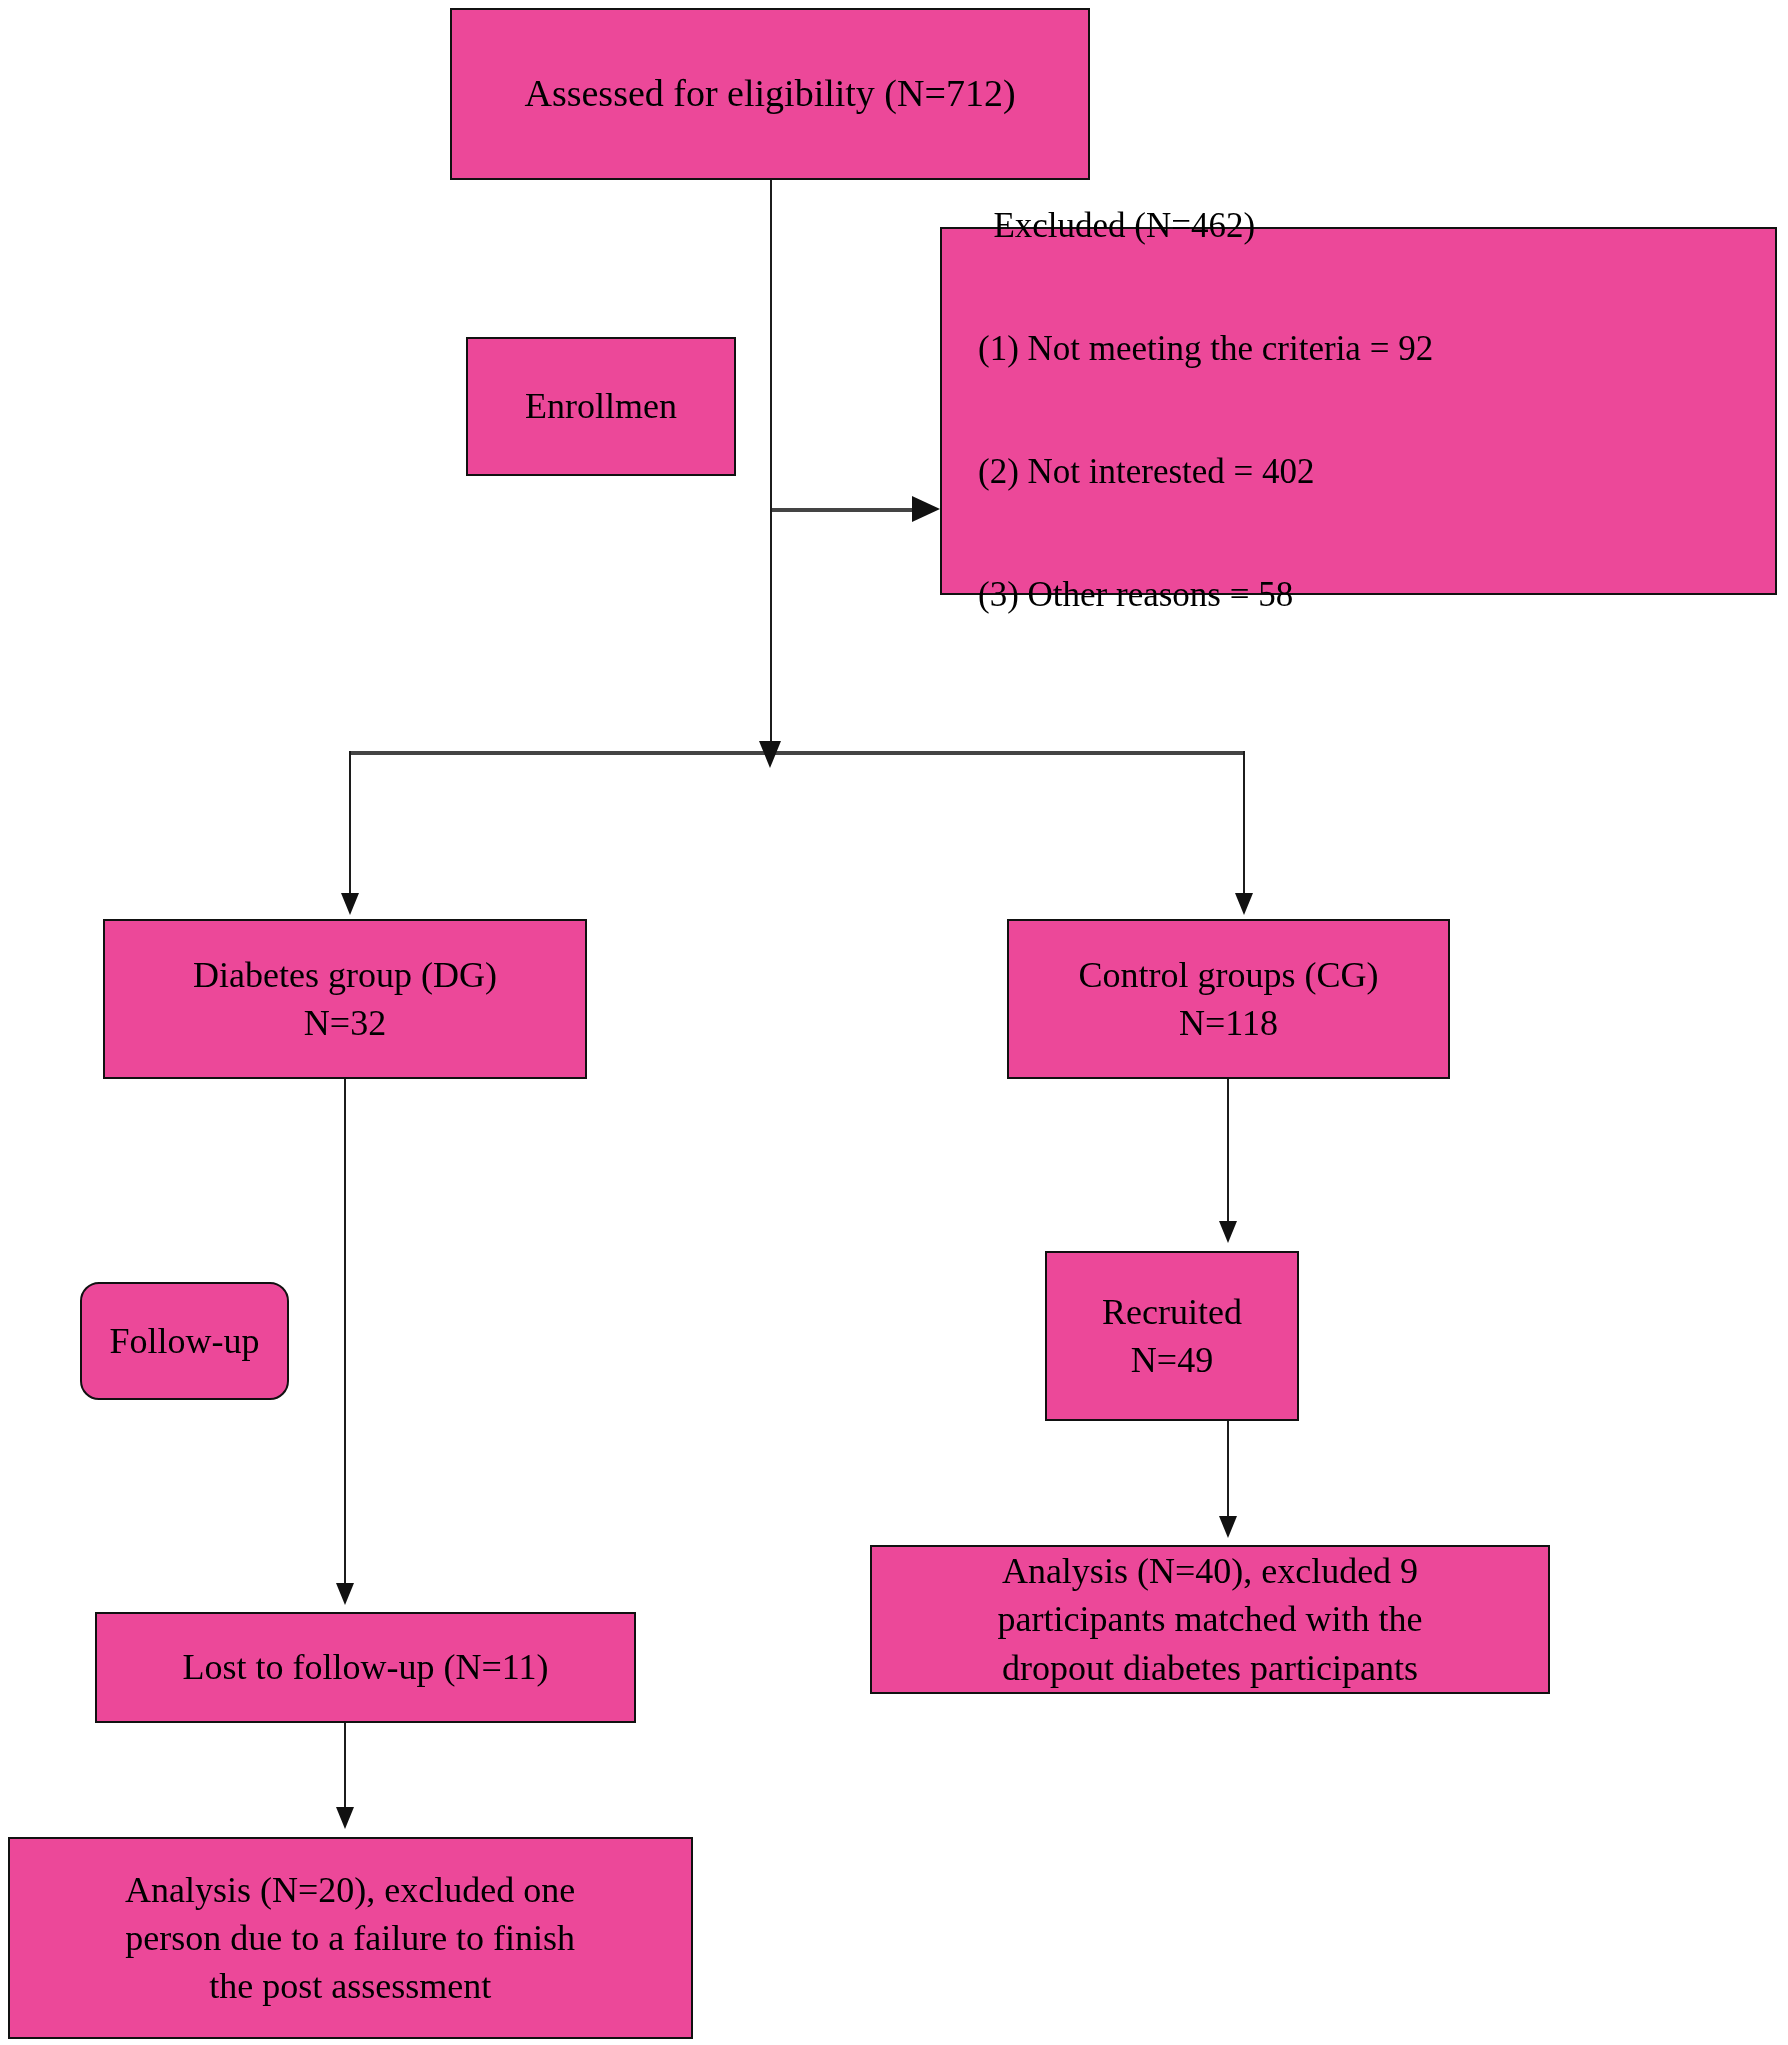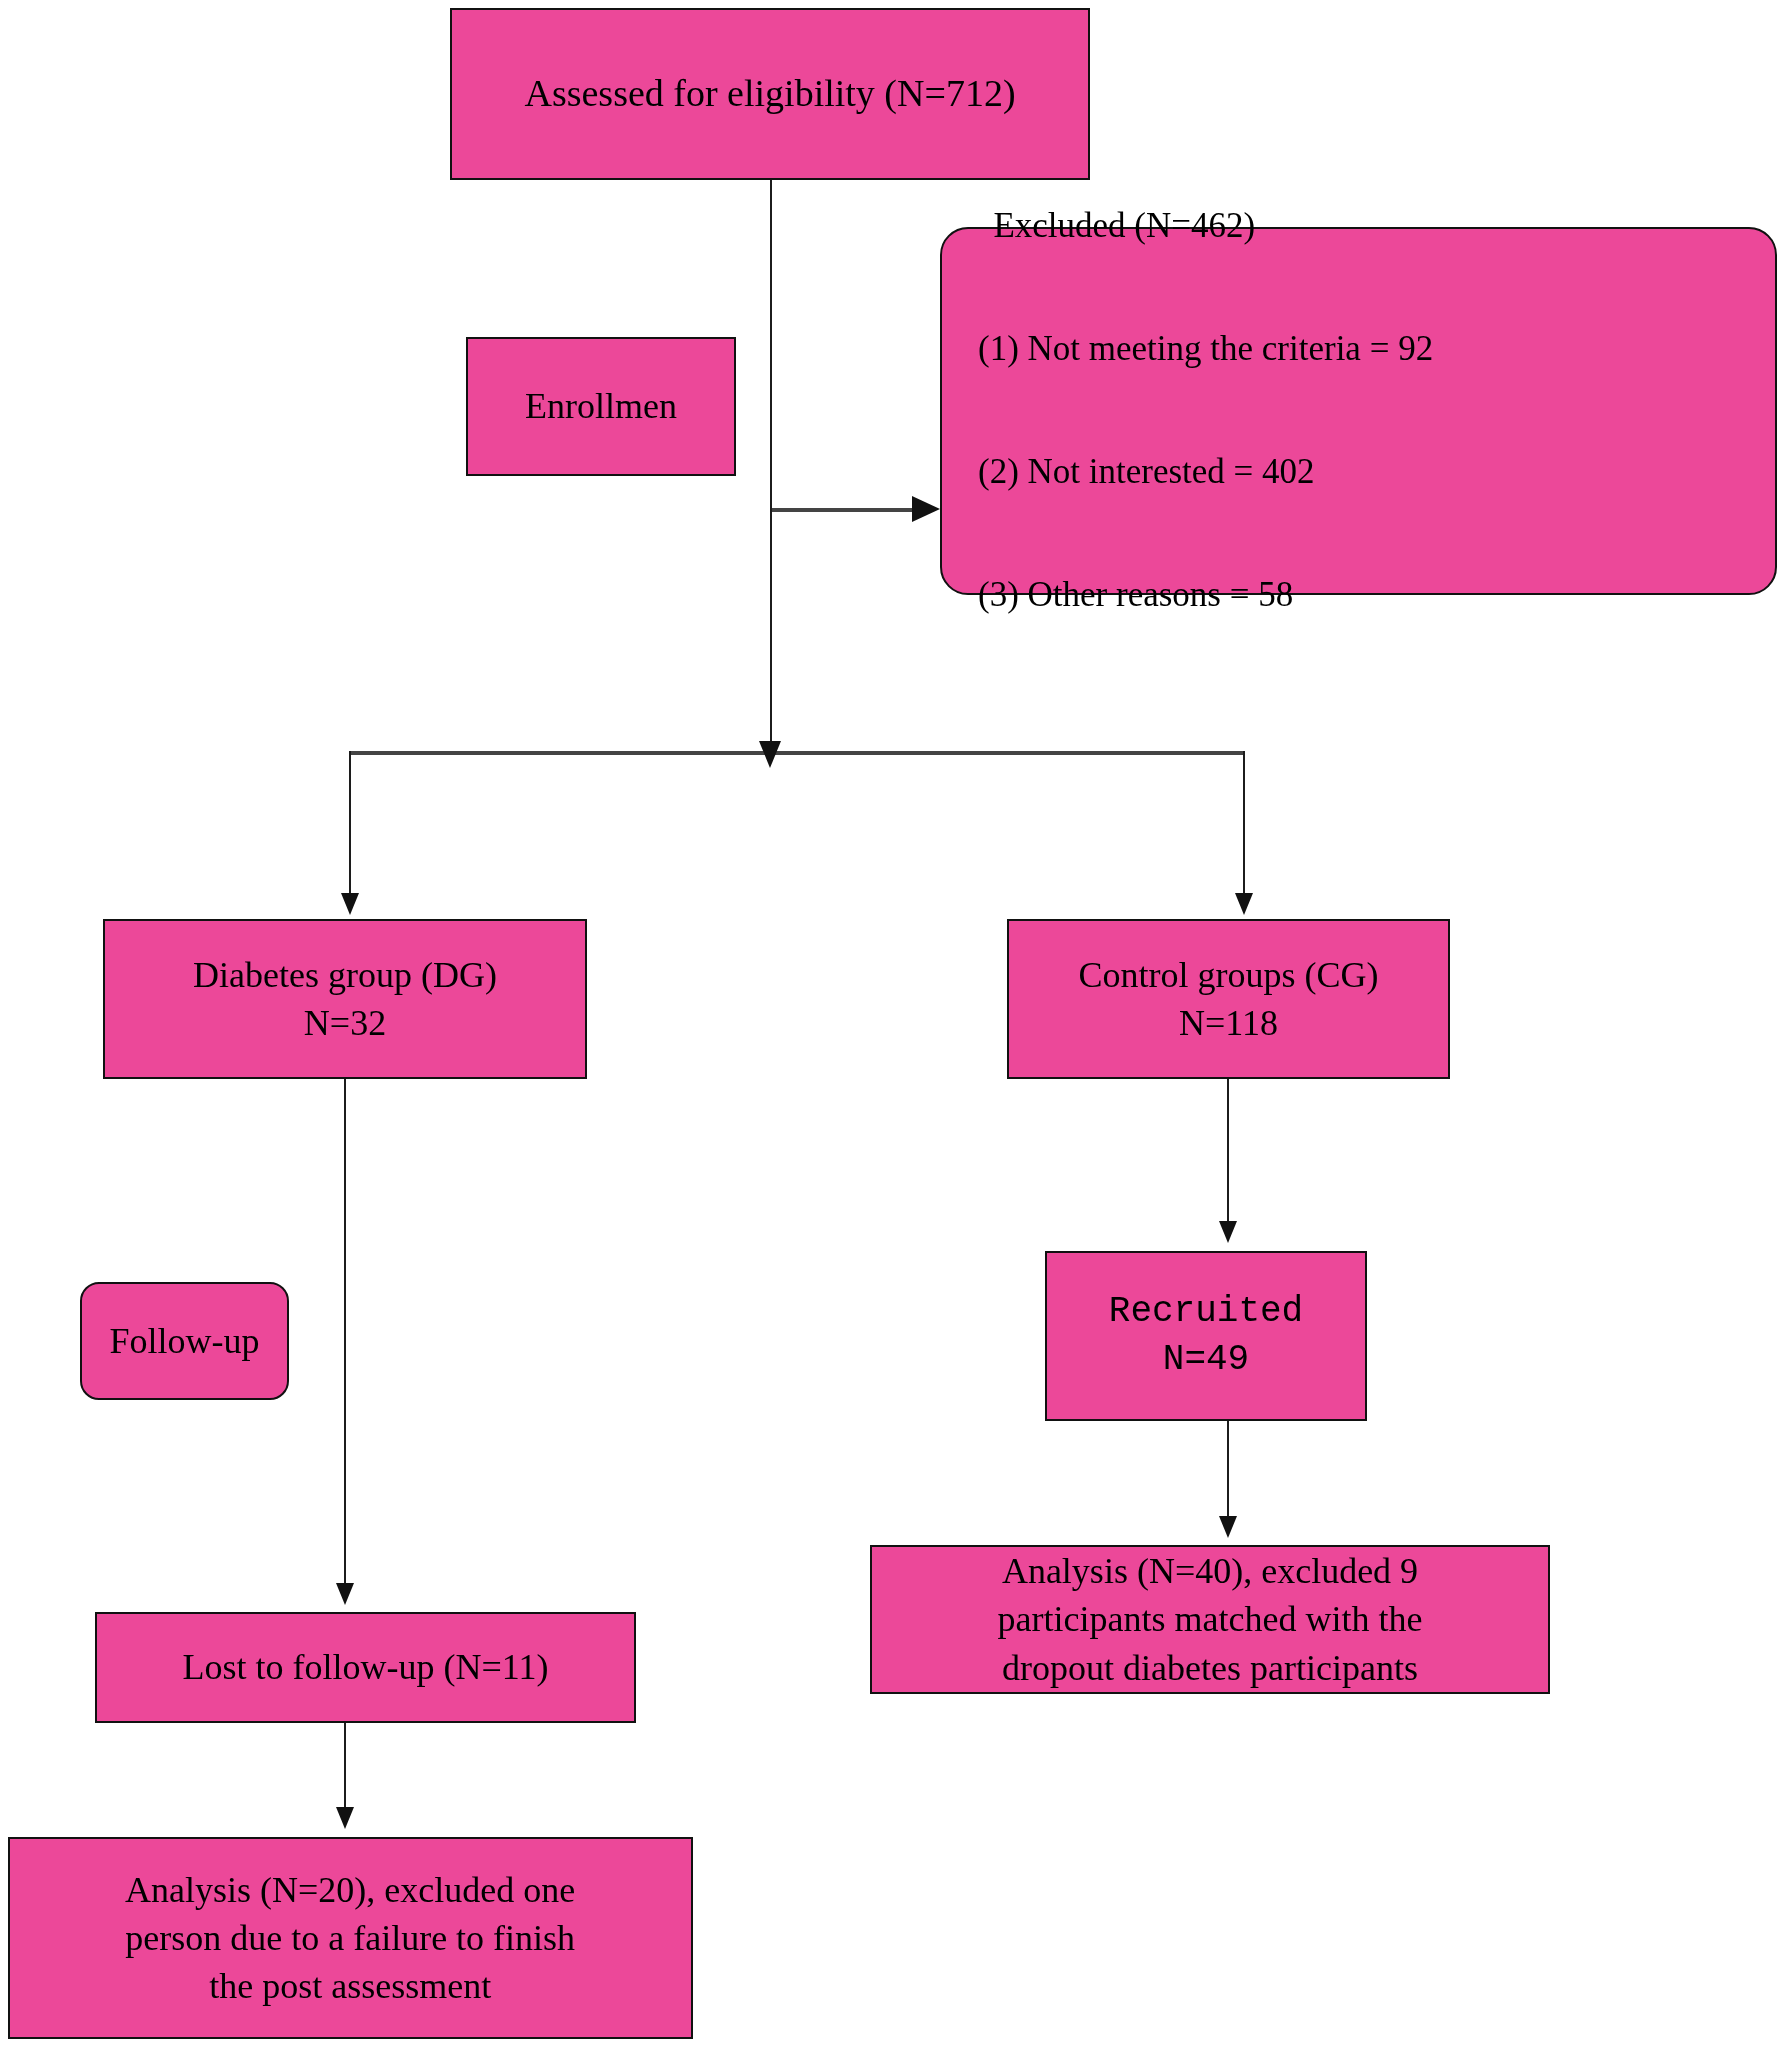--- a/index.html
+++ b/index.html
@@ -39,21 +39,20 @@
     line-height: 1.34;
   }
   
   .t-xl  { font-size: 38px; }
   .t-lg  { font-size: 36px; }
   .t-md  { font-size: 35px; }
 
   
   .node.align-left {
     justify-content: center;
-    border-radius: 28px;
   }
   .node.align-left .txt {
     text-align: left;
     padding-left: 36px;
   }
   .excluded-list { margin: 0; }
   .excluded-head { margin: 0 0 29px 15.4px; }
   .excluded-item { margin: 0 0 29px 0; }
   .excluded-item:last-child { margin-bottom: 0; }
 
@@ -154,21 +153,21 @@
   <div class="arrow-down small" style="left:336px; top:1583px;"></div>
 
   <div class="vline" style="left:1227px; top:1079px; width:2.1px; height:149px;"></div>
   <div class="arrow-down small" style="left:1219px; top:1221px;"></div>
 
 
   <div class="node" style="left:80px; top:1282px; width:209px; height:118px;border-radius:19px;">
     <span class="txt t-lg">Follow-up</span>
   </div>
 
-  <div class="node" style="left:1045px; top:1251px; width:322px; height:170px;font-family:Liberation Mono, monospace;">
+  <div class="node" style="left:1045px; top:1251px; width:254px; height:170px;">
     <span class="txt t-lg">Recruited
 N=49</span>
   </div>
 
   <div class="vline" style="left:1227px; top:1421px; width:2.1px; height:100px;"></div>
   <div class="arrow-down small" style="left:1219px; top:1516px;"></div>
 
   <div class="node" style="left:870px; top:1545px; width:680px; height:149px;">
     <span class="txt t-lg">Analysis (N=40), excluded 9
 participants matched with the

